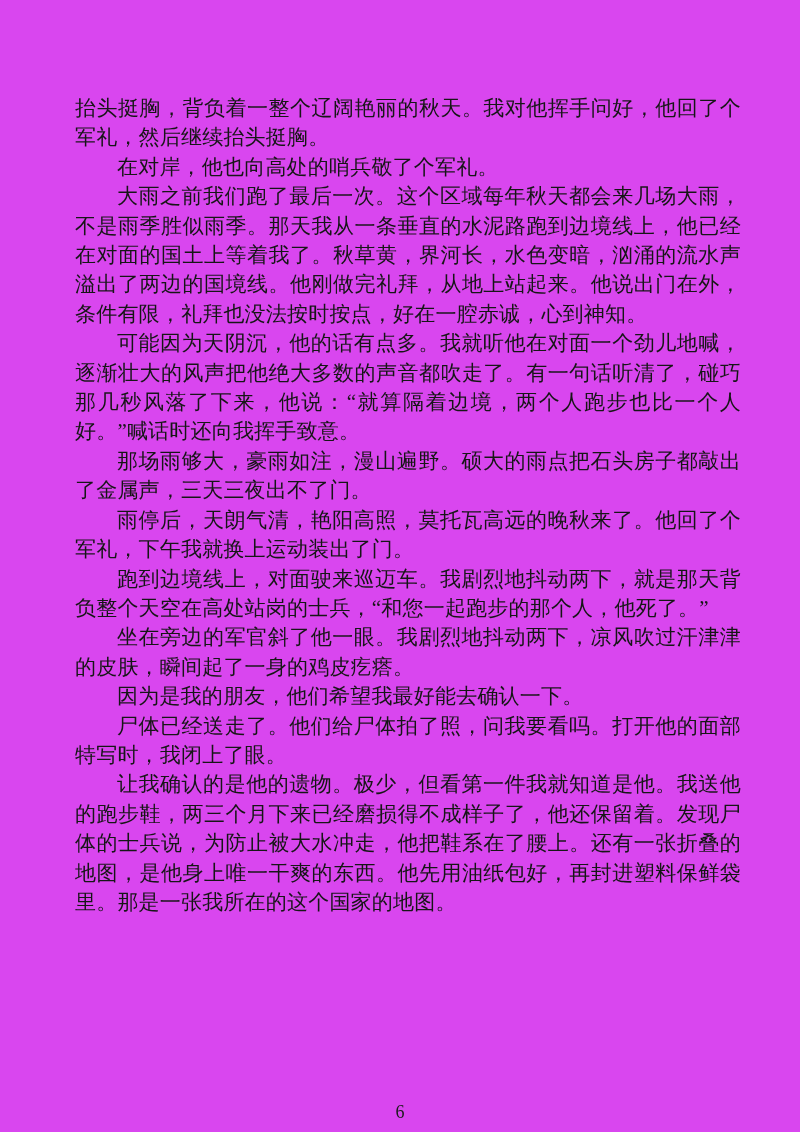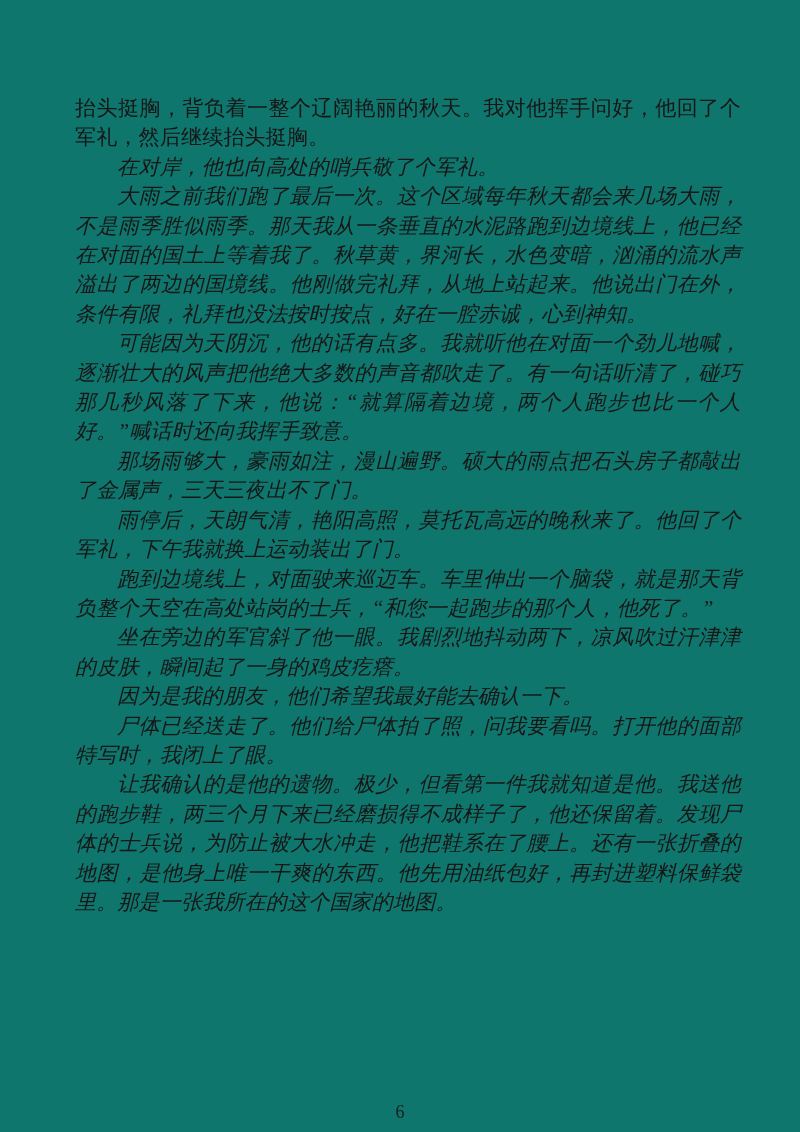--- a/index.html
+++ b/index.html
@@ -4,42 +4,41 @@
 <style>
   html, body {
     margin: 0;
     padding: 0;
     background: #ffffff;
   }
   .page {
     position: relative;
     width: 800px;
     height: 1132px;
-    background: #0f766e;
+    background: #d946ef;
     overflow: hidden;
     font-family: "Liberation Serif", "DejaVu Serif", serif;
     color: #161616;
   }
   .content {
     position: absolute;
     left: 75px;
     top: 94px;
     width: 666px;
     font-size: 21px;
     line-height: 29.4px;
     text-align: justify;
     letter-spacing: 0.2px;
   }
   .content p.para {
     margin: 0;
     padding: 0;
   }
   .content p.indent {
     text-indent: 2em;
-    font-style: italic;
   }
   .page-number {
     position: absolute;
     left: 0;
     top: 1102px;
     width: 100%;
     text-align: center;
     font-size: 18px;
     color: #1c1c1c;
   }
@@ -48,20 +47,20 @@
 <body>
 
 <div class="page">
   <div class="content">
     <p class="para">抬头挺胸，背负着一整个辽阔艳丽的秋天。我对他挥手问好，他回了个军礼，然后继续抬头挺胸。</p>
     <p class="para indent">在对岸，他也向高处的哨兵敬了个军礼。</p>
     <p class="para indent">大雨之前我们跑了最后一次。这个区域每年秋天都会来几场大雨，不是雨季胜似雨季。那天我从一条垂直的水泥路跑到边境线上，他已经在对面的国土上等着我了。秋草黄，界河长，水色变暗，汹涌的流水声溢出了两边的国境线。他刚做完礼拜，从地上站起来。他说出门在外，条件有限，礼拜也没法按时按点，好在一腔赤诚，心到神知。</p>
     <p class="para indent">可能因为天阴沉，他的话有点多。我就听他在对面一个劲儿地喊，逐渐壮大的风声把他绝大多数的声音都吹走了。有一句话听清了，碰巧那几秒风落了下来，他说：“就算隔着边境，两个人跑步也比一个人好。”喊话时还向我挥手致意。</p>
     <p class="para indent">那场雨够大，豪雨如注，漫山遍野。硕大的雨点把石头房子都敲出了金属声，三天三夜出不了门。</p>
     <p class="para indent">雨停后，天朗气清，艳阳高照，莫托瓦高远的晚秋来了。他回了个军礼，下午我就换上运动装出了门。</p>
-    <p class="para indent">跑到边境线上，对面驶来巡迈车。车里伸出一个脑袋，就是那天背负整个天空在高处站岗的士兵，“和您一起跑步的那个人，他死了。”</p>
+    <p class="para indent">跑到边境线上，对面驶来巡迈车。我剧烈地抖动两下，就是那天背负整个天空在高处站岗的士兵，“和您一起跑步的那个人，他死了。”</p>
     <p class="para indent">坐在旁边的军官斜了他一眼。我剧烈地抖动两下，凉风吹过汗津津的皮肤，瞬间起了一身的鸡皮疙瘩。</p>
     <p class="para indent">因为是我的朋友，他们希望我最好能去确认一下。</p>
     <p class="para indent">尸体已经送走了。他们给尸体拍了照，问我要看吗。打开他的面部特写时，我闭上了眼。</p>
     <p class="para indent">让我确认的是他的遗物。极少，但看第一件我就知道是他。我送他的跑步鞋，两三个月下来已经磨损得不成样子了，他还保留着。发现尸体的士兵说，为防止被大水冲走，他把鞋系在了腰上。还有一张折叠的地图，是他身上唯一干爽的东西。他先用油纸包好，再封进塑料保鲜袋里。那是一张我所在的这个国家的地图。</p>
   </div>
   <div class="page-number">6</div>
 </div>
 
 </body></html>

